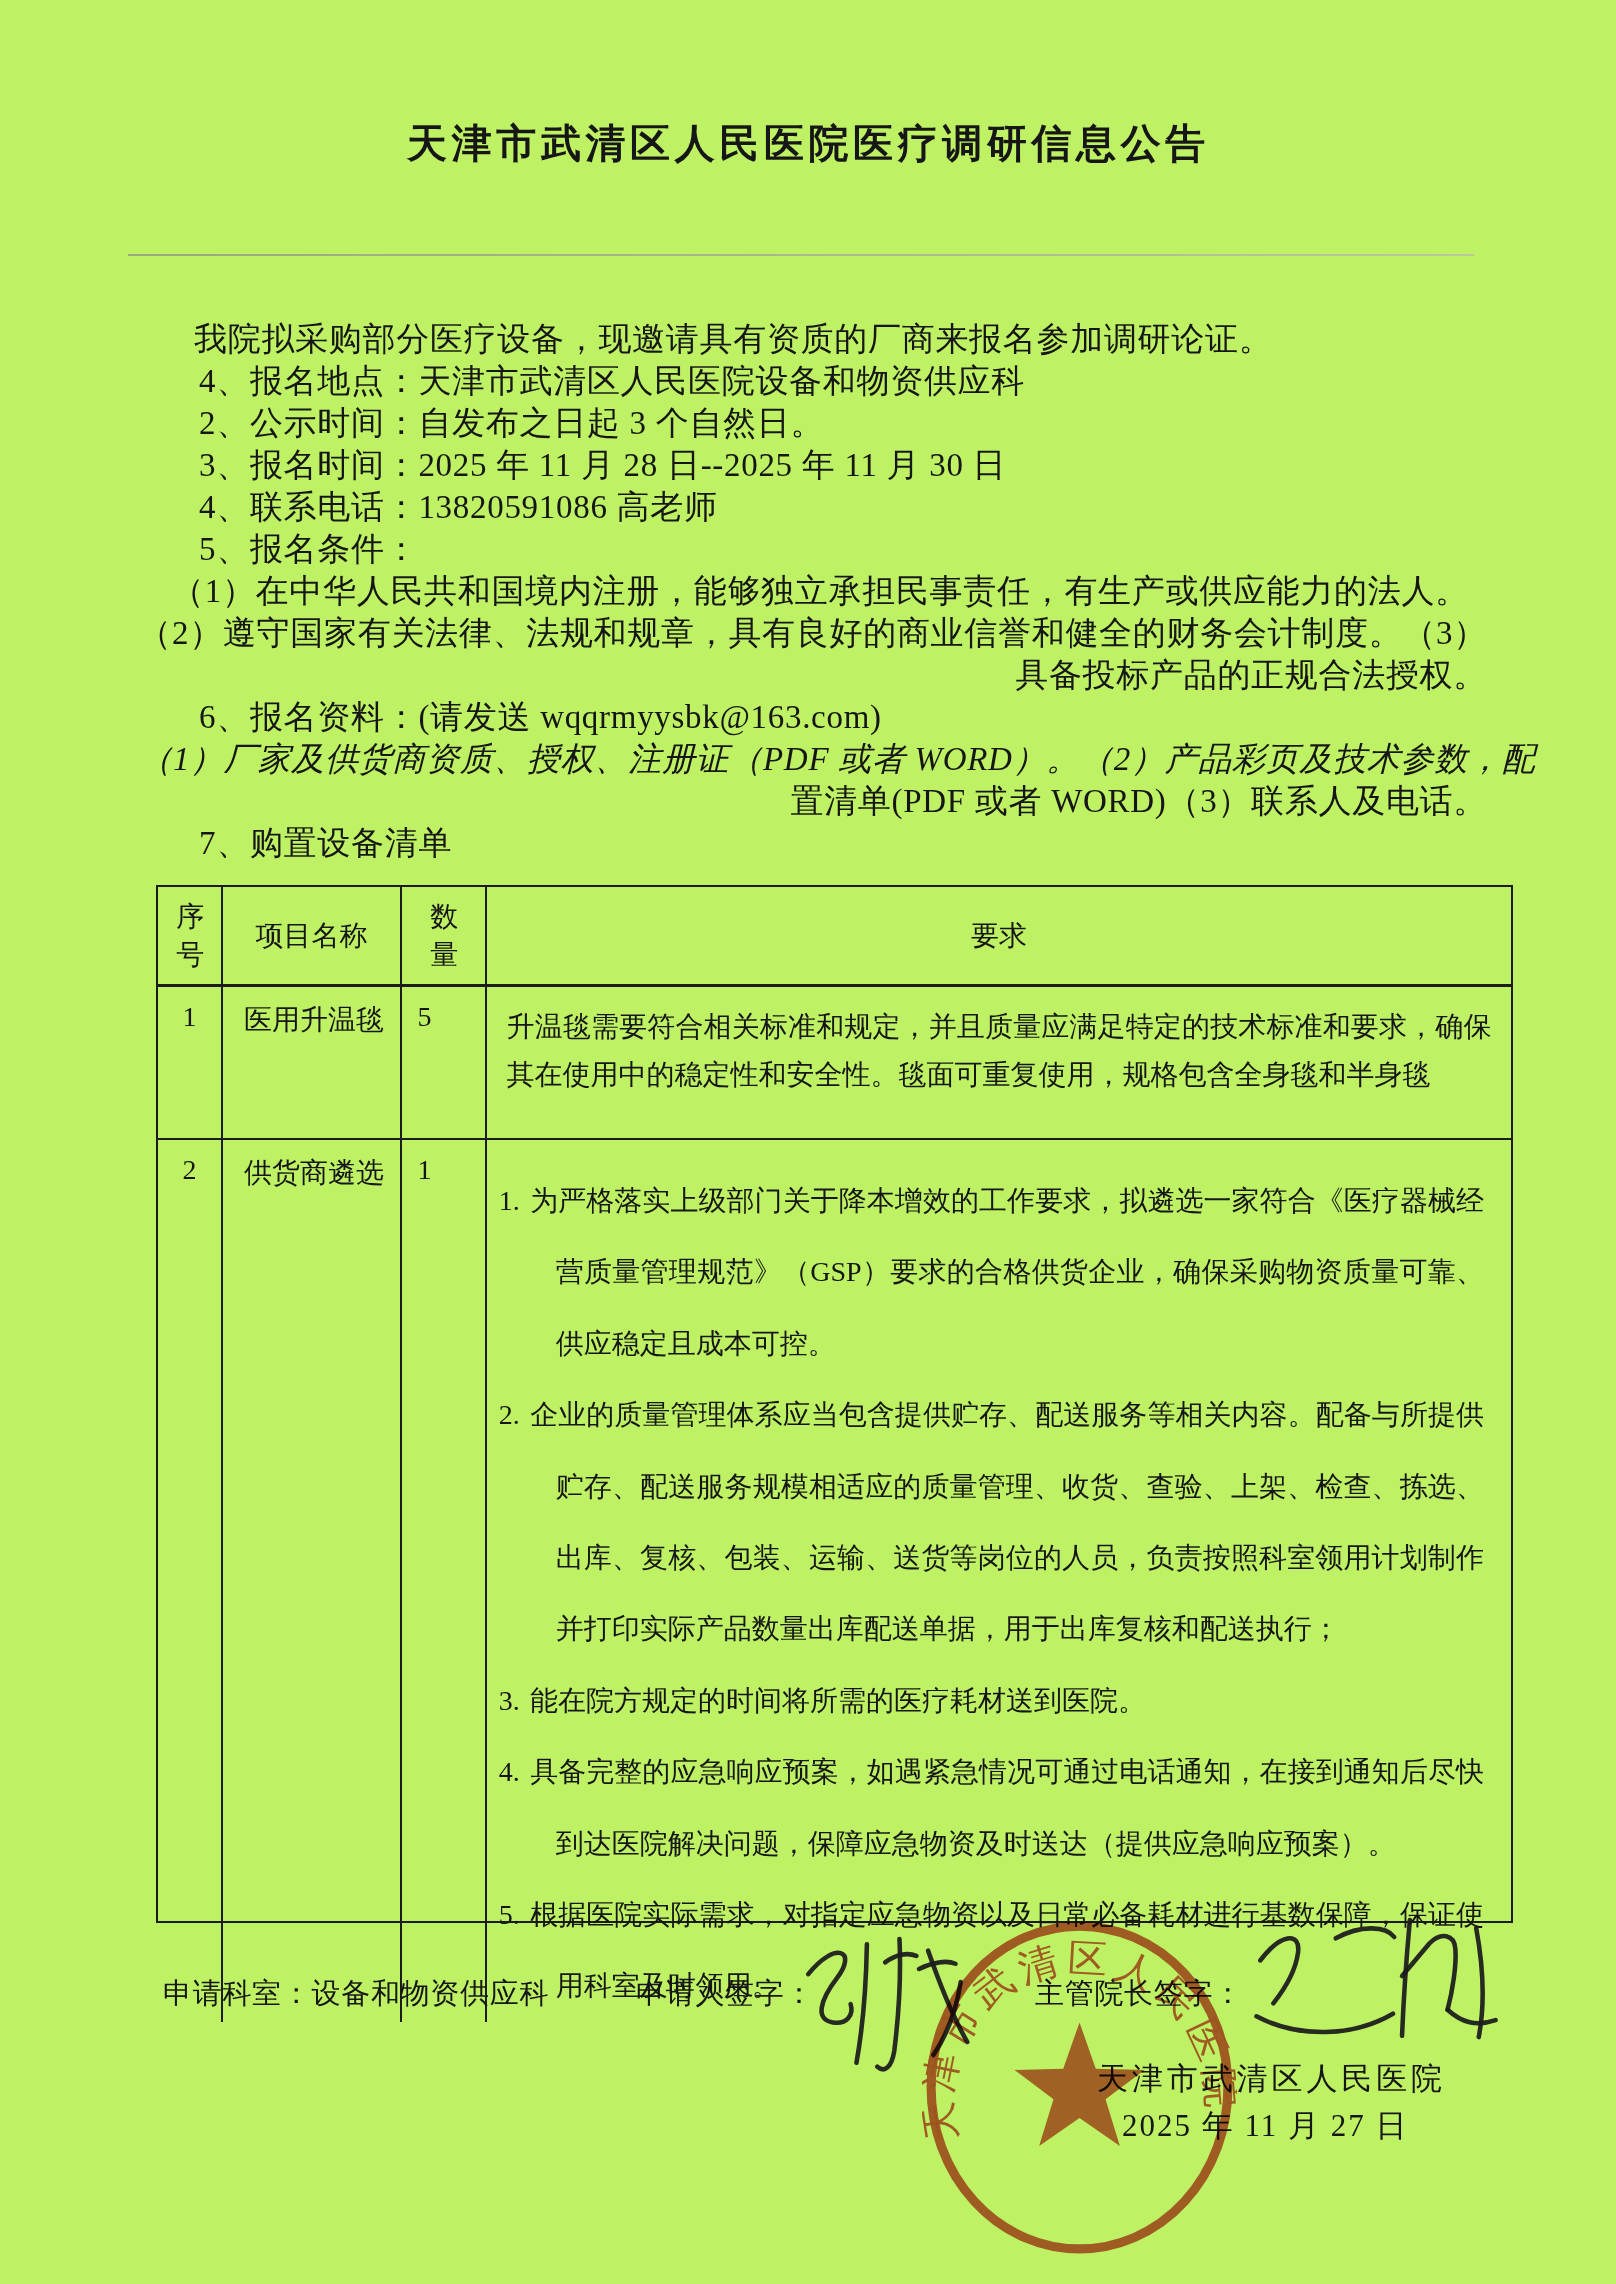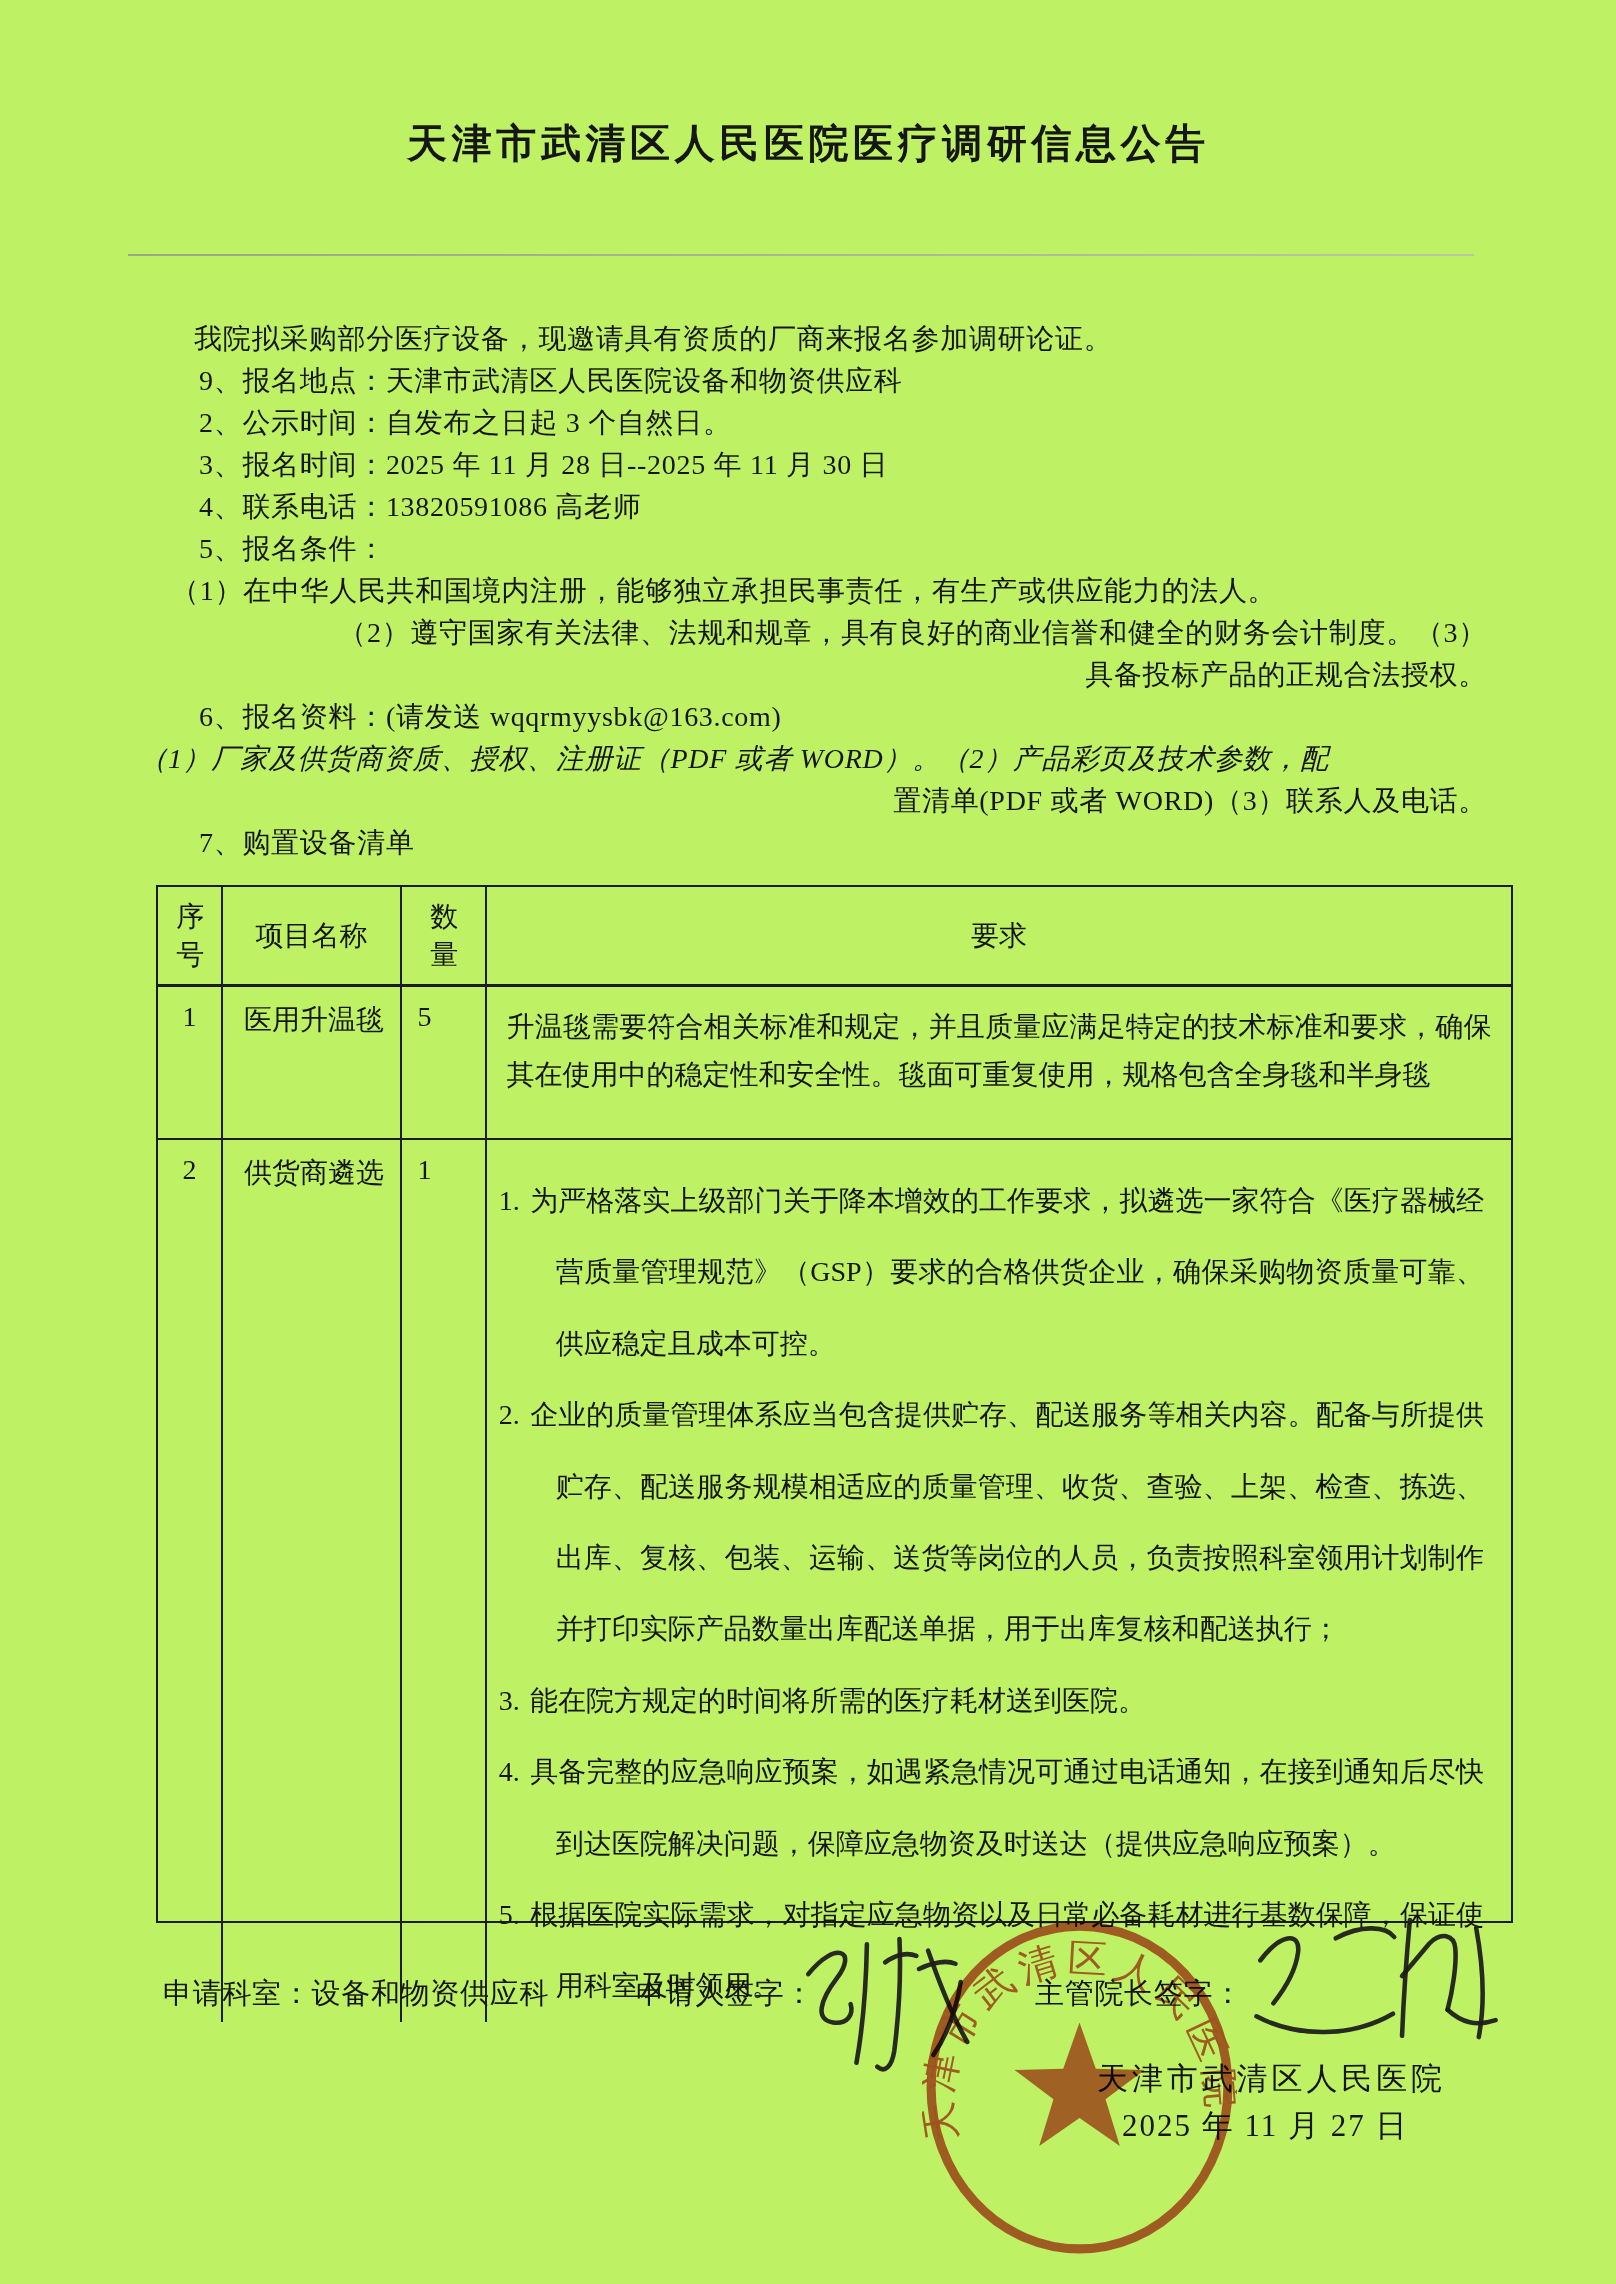--- a/index.html
+++ b/index.html
@@ -18,21 +18,21 @@
     text-align:center;
     font-size:40px;font-weight:700;letter-spacing:4.6px;
     margin:0;
   }
   .divider{
     position:absolute;left:128px;top:254px;width:1346px;height:2px;
     background:linear-gradient(90deg,#8f8f89,#b9b8b1);
     opacity:.75;
   }
   
-  .bodytext{position:absolute;left:134px;top:318px;width:1353px;font-size:28px;letter-spacing:0.7px;}
+  .bodytext{position:absolute;left:134px;top:318px;width:1353px;font-size:33px;letter-spacing:0.7px;}
   .ln{height:42px;line-height:42px;white-space:nowrap;margin:0;}
   .ind-p{padding-left:60px;}   
   .ind-n{padding-left:65px;}  
   .ind-1{padding-left:37px;}   
   .ind-s{padding-left:5.2px;font-style:italic;}    
   .ind-0{padding-left:0;text-align:right;}
   
   .tbl{
     position:absolute;left:156px;top:885px;width:1357px;height:1038px;
     display:grid;
@@ -76,21 +76,21 @@
 </head>
 <body>
 
 <div class="page">
 
   <h1 class="title">天津市武清区人民医院医疗调研信息公告</h1>
   <div class="divider"></div>
 
   <div class="bodytext">
     <p class="ln ind-p">我院拟采购部分医疗设备，现邀请具有资质的厂商来报名参加调研论证。</p>
-    <p class="ln ind-n">9、报名地点：天津市武清区人民医院设备和物资供应科</p>
+    <p class="ln ind-n">4、报名地点：天津市武清区人民医院设备和物资供应科</p>
     <p class="ln ind-n">2、公示时间：自发布之日起 3 个自然日。</p>
     <p class="ln ind-n">3、报名时间：2025 年 11 月 28 日--2025 年 11 月 30 日</p>
     <p class="ln ind-n">4、联系电话：13820591086  高老师</p>
     <p class="ln ind-n">5、报名条件：</p>
     <p class="ln ind-1">（1）在中华人民共和国境内注册，能够独立承担民事责任，有生产或供应能力的法人。</p>
     <p class="ln ind-0">（2）遵守国家有关法律、法规和规章，具有良好的商业信誉和健全的财务会计制度。（3）</p>
     <p class="ln ind-0">具备投标产品的正规合法授权。</p>
     <p class="ln ind-n">6、报名资料：(请发送 wqqrmyysbk@163.com)</p>
     <p class="ln ind-s">（1）厂家及供货商资质、授权、注册证（PDF 或者 WORD）。（2）产品彩页及技术参数，配</p>
     <p class="ln ind-0">置清单(PDF 或者 WORD)（3）联系人及电话。</p>

